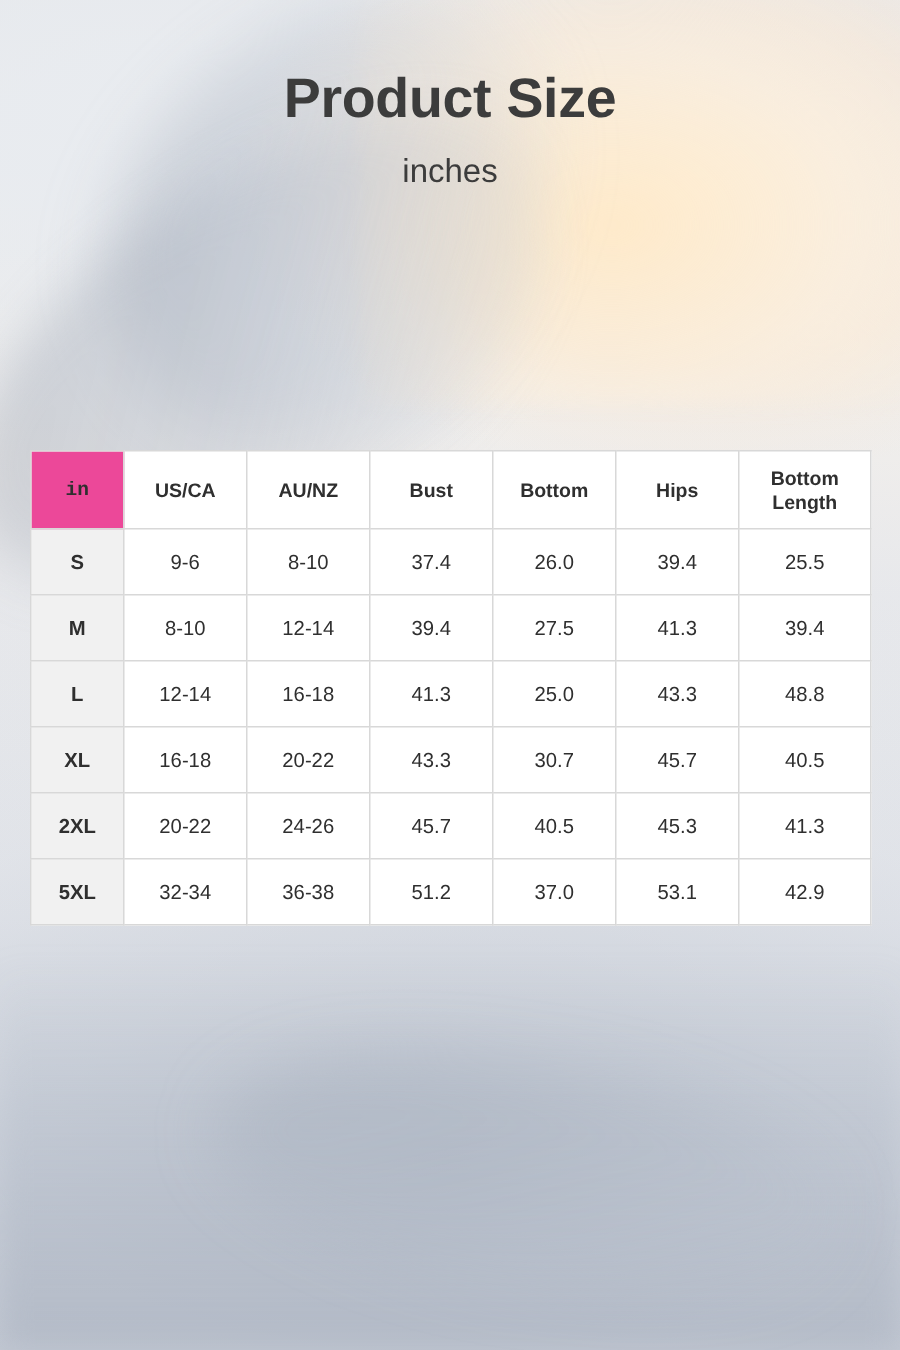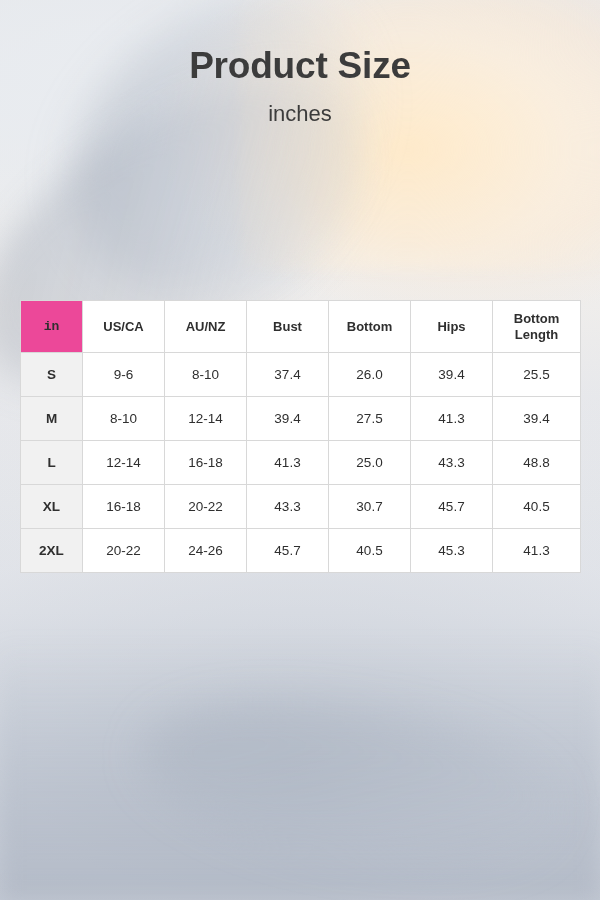--- a/index.html
+++ b/index.html
@@ -226,16 +226,25 @@
         </tr>
         <tr>
           <td class="size-col">2XL</td>
           <td>20-22</td>
           <td>24-26</td>
           <td>45.7</td>
           <td>40.5</td>
           <td>45.3</td>
           <td>41.3</td>
         </tr>
+        <tr>
+          <td class="size-col">5XL</td>
+          <td>32-34</td>
+          <td>36-38</td>
+          <td>51.2</td>
+          <td>37.0</td>
+          <td>53.1</td>
+          <td>42.9</td>
+        </tr>
       </tbody>
     </table>
   </div>
 </div>
 
 </body></html>

